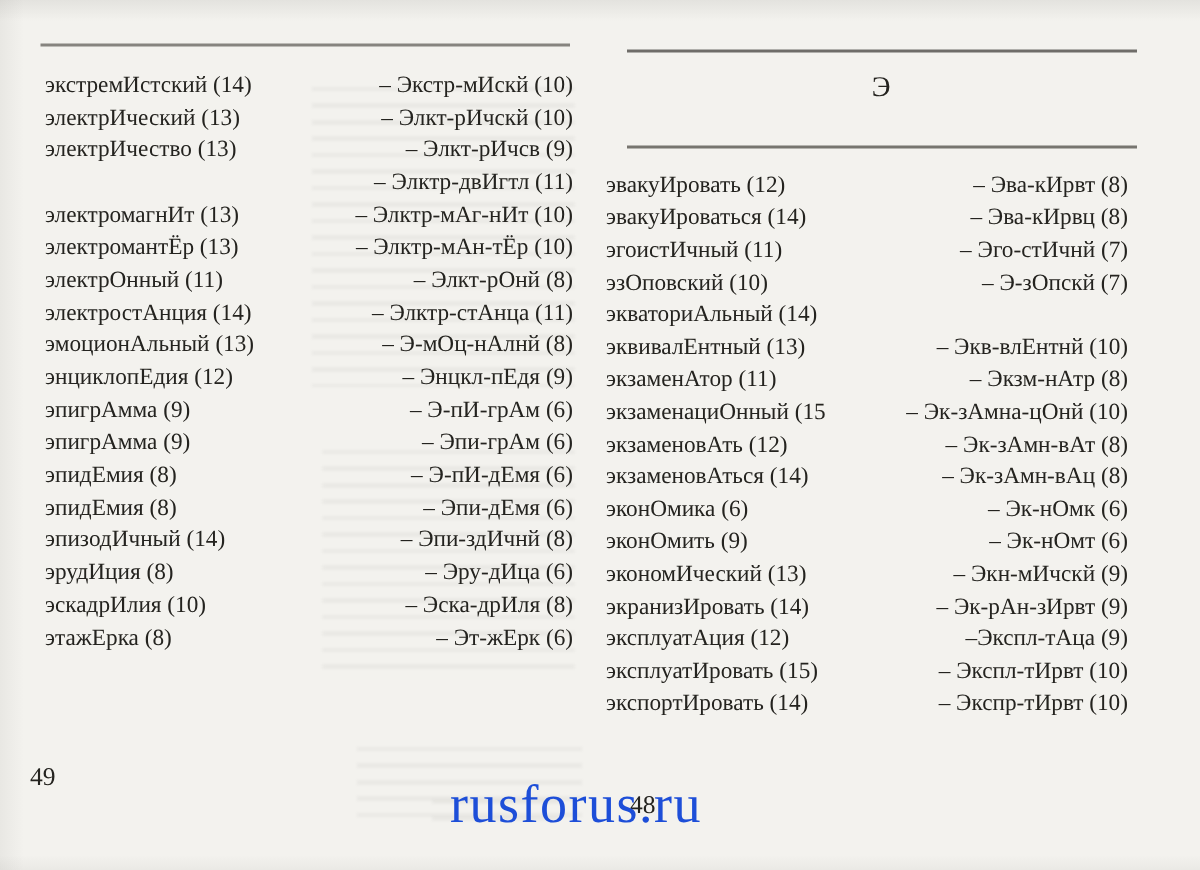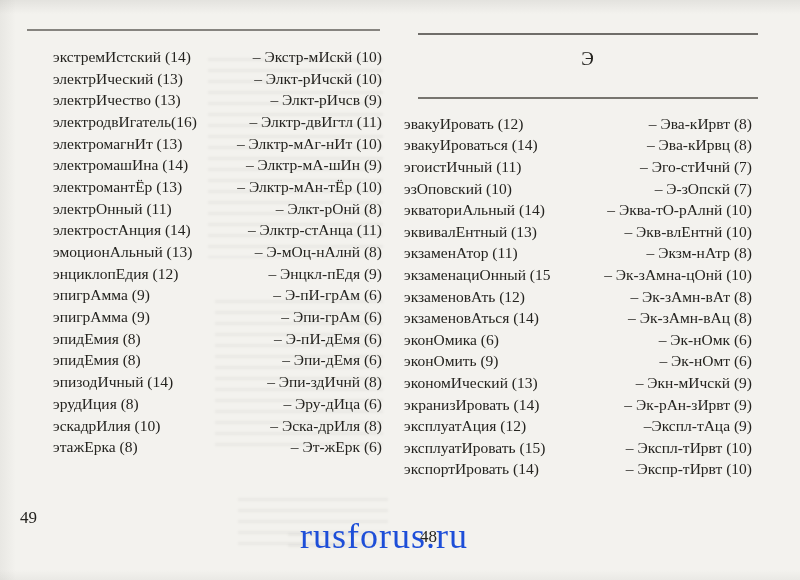--- a/index.html
+++ b/index.html
@@ -46,21 +46,21 @@
 
   .section-letter {
     position: absolute; left: 418px; top: 48px; width: 340px;
     text-align: center; font-size: 19px; letter-spacing: 1px;
   }
 
   .entries { position: absolute; }
   .entries-left  { left: 30px;  top: 46px;  width: 352px; }
   .entries-right { left: 404px; top: 113px; width: 348px; }
   .row { display: flex; align-items: center; }
-  .entries-left  .row { height: 21.7px; margin-left: 23px; }
+  .entries-left  .row { height: 21.7px; }
   .entries-right .row { height: 21.6px; }
   .word { flex: 0 0 176px; font-size: 15.5px; white-space: nowrap; }
   .entries-right .word { flex: 0 0 172px; }
   .abbr { flex: 1 1 auto; text-align: right; font-size: 15.5px; white-space: nowrap; }
 
   .page-number {
     position: absolute; text-align: left; font-size: 17px;
   }
   .page-number-left  { left: 20px;  top: 508px; width: 360px; }
   .page-number-right { left: 420px; top: 527px; width: 350px; }
@@ -92,30 +92,25 @@
     </div>
     <div class="row">
       <span class="word">электрИческий (13)</span>
       <span class="abbr">– Элкт-рИчскй (10)</span>
     </div>
     <div class="row">
       <span class="word">электрИчество (13)</span>
       <span class="abbr">– Элкт-рИчсв (9)</span>
     </div>
     <div class="row">
-      <span class="word">электродвИгатель(16)</span>
       <span class="abbr">– Элктр-двИгтл (11)</span>
     </div>
     <div class="row">
       <span class="word">электромагнИт (13)</span>
       <span class="abbr">– Элктр-мАг-нИт (10)</span>
-    </div>
-    <div class="row">
-      <span class="word">электромашИна (14)</span>
-      <span class="abbr">– Элктр-мА-шИн (9)</span>
     </div>
     <div class="row">
       <span class="word">электромантЁр (13)</span>
       <span class="abbr">– Элктр-мАн-тЁр (10)</span>
     </div>
     <div class="row">
       <span class="word">электрОнный (11)</span>
       <span class="abbr">– Элкт-рОнй (8)</span>
     </div>
     <div class="row">
@@ -180,21 +175,20 @@
     <div class="row">
       <span class="word">эгоистИчный (11)</span>
       <span class="abbr">– Эго-стИчнй (7)</span>
     </div>
     <div class="row">
       <span class="word">эзОповский (10)</span>
       <span class="abbr">– Э-зОпскй (7)</span>
     </div>
     <div class="row">
       <span class="word">экваториАльный (14)</span>
-      <span class="abbr">– Эква-тО-рАлнй (10)</span>
     </div>
     <div class="row">
       <span class="word">эквивалЕнтный (13)</span>
       <span class="abbr">– Экв-влЕнтнй (10)</span>
     </div>
     <div class="row">
       <span class="word">экзаменАтор (11)</span>
       <span class="abbr">– Экзм-нАтр (8)</span>
     </div>
     <div class="row">

